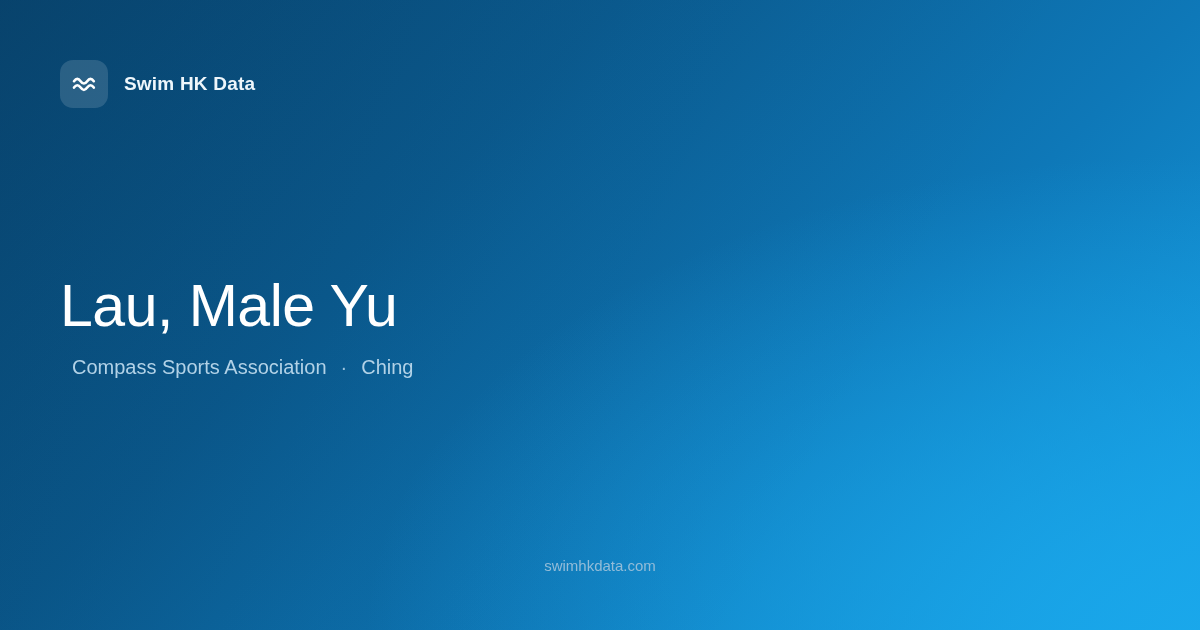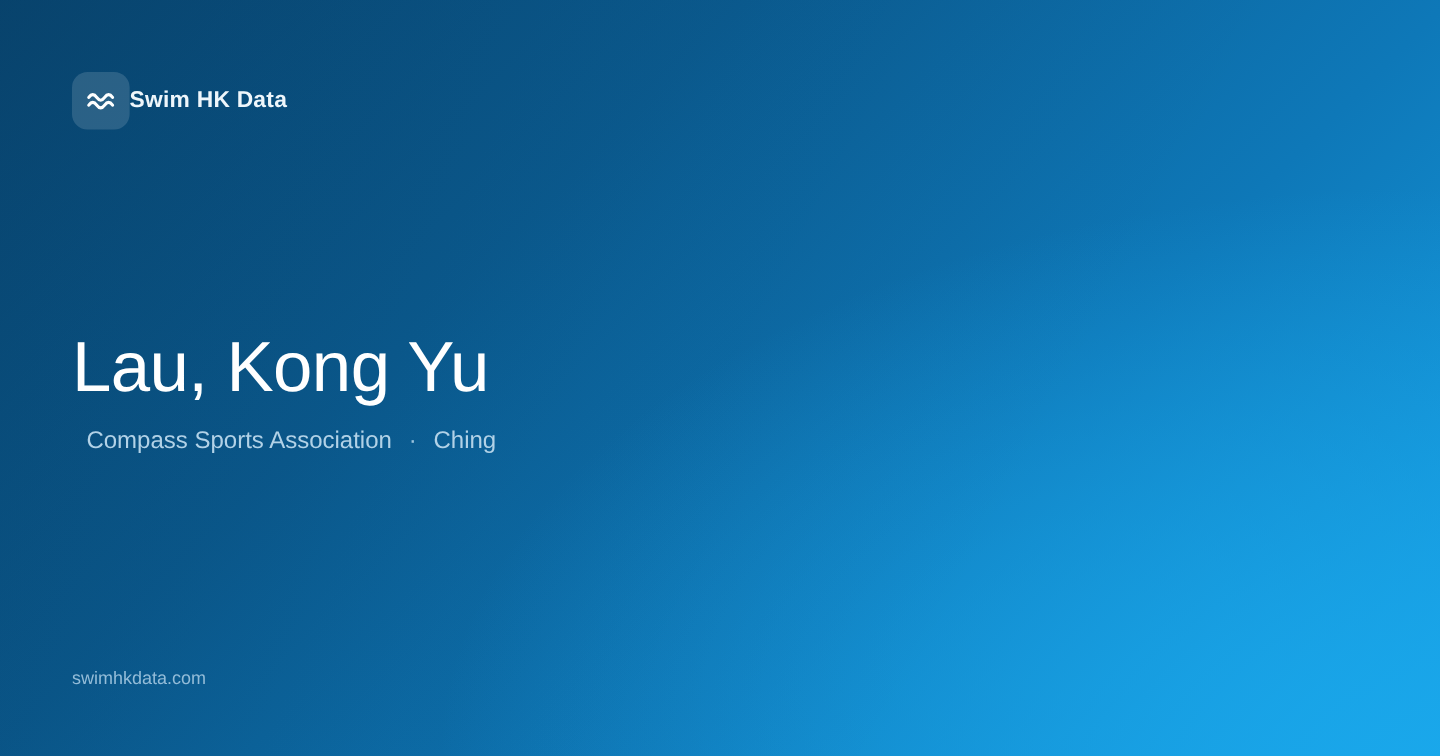--- a/index.html
+++ b/index.html
@@ -42,20 +42,21 @@
     height: 100%;
   }
 
   
   .brand {
     position: absolute;
     left: 60px;
     top: 60px;
     display: flex;
     align-items: center;
+    gap: 16px;
   }
 
   .brand-tile {
     width: 48px;
     height: 48px;
     border-radius: 13px;
     background: rgba(255,255,255,0.14);
     display: flex;
     align-items: center;
     justify-content: center;
@@ -109,21 +110,21 @@
   }
 
   
   .footer {
     position: absolute;
     left: 60px;
     right: 60px;
     bottom: 56px;
     display: flex;
     align-items: baseline;
-    justify-content: flex-start;
+    justify-content: center;
   }
 
   .footer-left,
   .footer-right {
     font-size: 15px;
     color: #93bcd8;
     white-space: nowrap;
   }
 
   .footer-right {
@@ -142,21 +143,21 @@
           <svg width="26" height="20" viewBox="0 0 26 20" fill="none" xmlns="http://www.w3.org/2000/svg" aria-hidden="true">
             <path d="M3 7.2c2.2-3.1 4.4-3.1 6.6 0 2.2 3.1 4.4 3.1 6.6 0 2.2-3.1 4.4-3.1 6.6 0" stroke="#ffffff" stroke-width="2.6" stroke-linecap="round" stroke-linejoin="round"></path>
             <path d="M3 13.6c2.2-3.1 4.4-3.1 6.6 0 2.2 3.1 4.4 3.1 6.6 0 2.2-3.1 4.4-3.1 6.6 0" stroke="#ffffff" stroke-width="2.6" stroke-linecap="round" stroke-linejoin="round"></path>
           </svg>
         </span>
       </div>
       <span class="brand-name">Swim HK Data</span>
     </div>
 
     <div class="hero">
-      <h1 class="hero-title">Lau, Kong Yu</h1>
+      <h1 class="hero-title">Lau, Male Yu</h1>
       <p class="hero-subtitle">
         <span>Compass Sports Association</span>
         <span class="sub-sep">·</span>
         <span>Ching</span>
       </p>
     </div>
 
     <div class="footer">
       <span class="footer-left">swimhkdata.com</span>
     </div>

